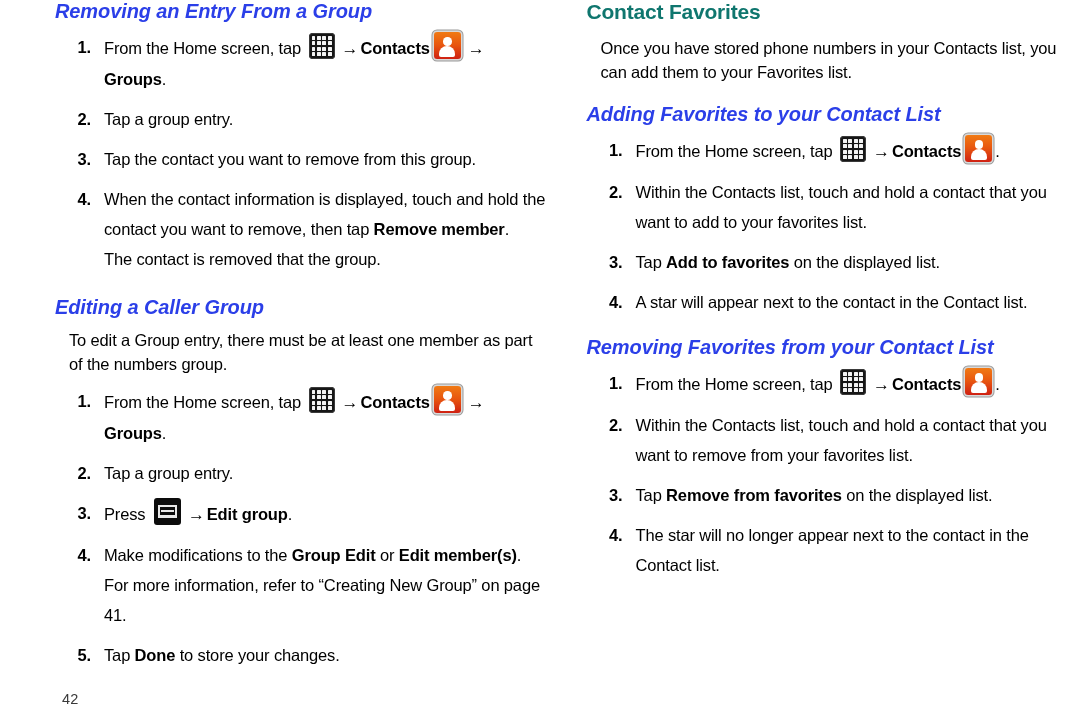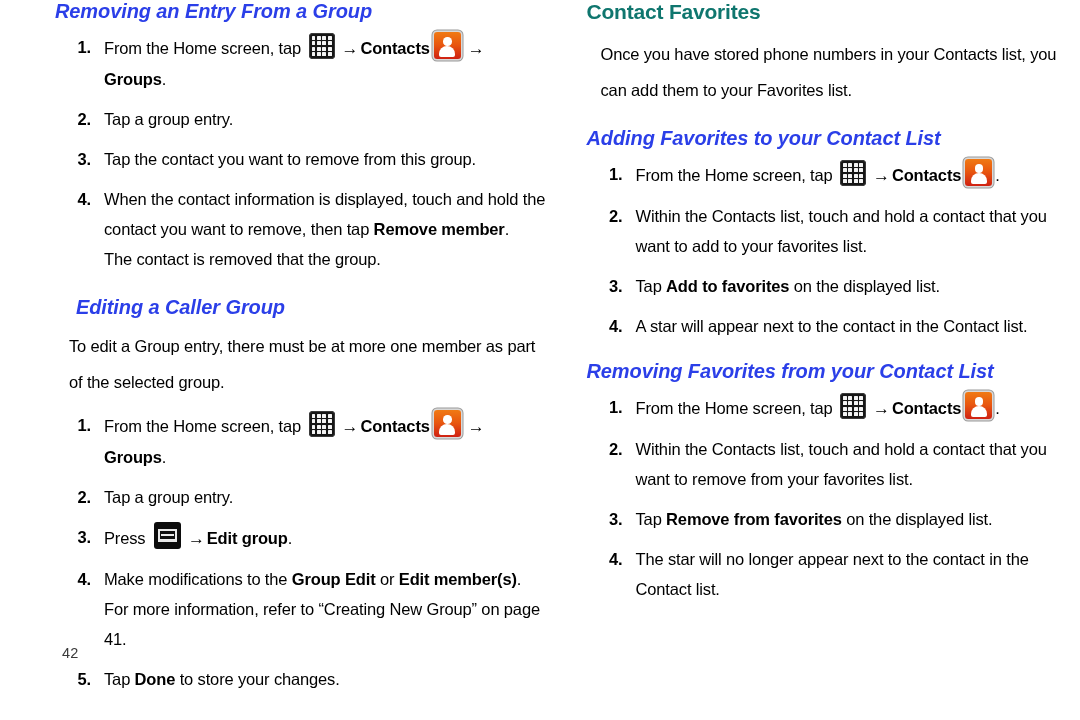--- a/index.html
+++ b/index.html
@@ -46,21 +46,21 @@
     font-weight: bold;
     font-style: italic;
     letter-spacing: -0.1px;
     margin: 0 0 9px 0;
     line-height: 1.15;
   }
 
   
   .para {
     font-size: 16.5px;
-    line-height: 36px;
+    line-height: 24px;
     margin: 0 0 10px 0;
     padding-left: 14px;
     letter-spacing: -0.15px;
   }
 
   
   .steps {
     list-style: none;
     margin: 0;
     padding: 0;
@@ -182,21 +182,21 @@
     font-size: 17px;
     font-weight: bold;
     padding: 0 2px 0 4px;
     vertical-align: 0px;
   }
 
   
   .page-number {
     position: absolute;
     left: 62px;
-    top: 645px;
+    top: 691px;
     font-size: 14.5px;
     color: #3a3a3a;
     letter-spacing: 0.2px;
   }
 </style>
 </head>
 <body>
 
 <div class="page">
 
@@ -233,23 +233,23 @@
         <li class="step">
           <span class="step-num">3.</span>
           <span class="step-body"><span><span>Tap the contact you want to remove from this group.</span></span></span>
         </li>
         <li class="step">
           <span class="step-num">4.</span>
           <span class="step-body"><span><span>When the contact information is displayed, touch and hold the contact you want to remove, then tap </span><span class="b">Remove member</span><span>.</span></span><span class="sub-line"><span>The contact is removed that the group.</span></span></span>
         </li>
       </ol>
 
-    <h2 class="h-sub" style="margin-top:22px;margin-left:21px;">Editing a Caller Group</h2>
-
-    <p class="para">To edit a Group entry, there must be at more one member as part of the selected group.</p>
+    <h2 class="h-sub" style="margin-top:22px;">Editing a Caller Group</h2>
+
+    <p class="para">To edit a Group entry, there must be at least one member as part of the numbers group.</p>
 
     <ol class="steps" id="L2">
         <li class="step">
           <span class="step-num">1.</span>
           <span class="step-body"><span><span>From the Home screen, tap </span><span class="icon icon-apps"><span class="grid">
                   <i></i>
                   <i></i>
                   <i></i>
                   <i></i>
                   <i></i>

